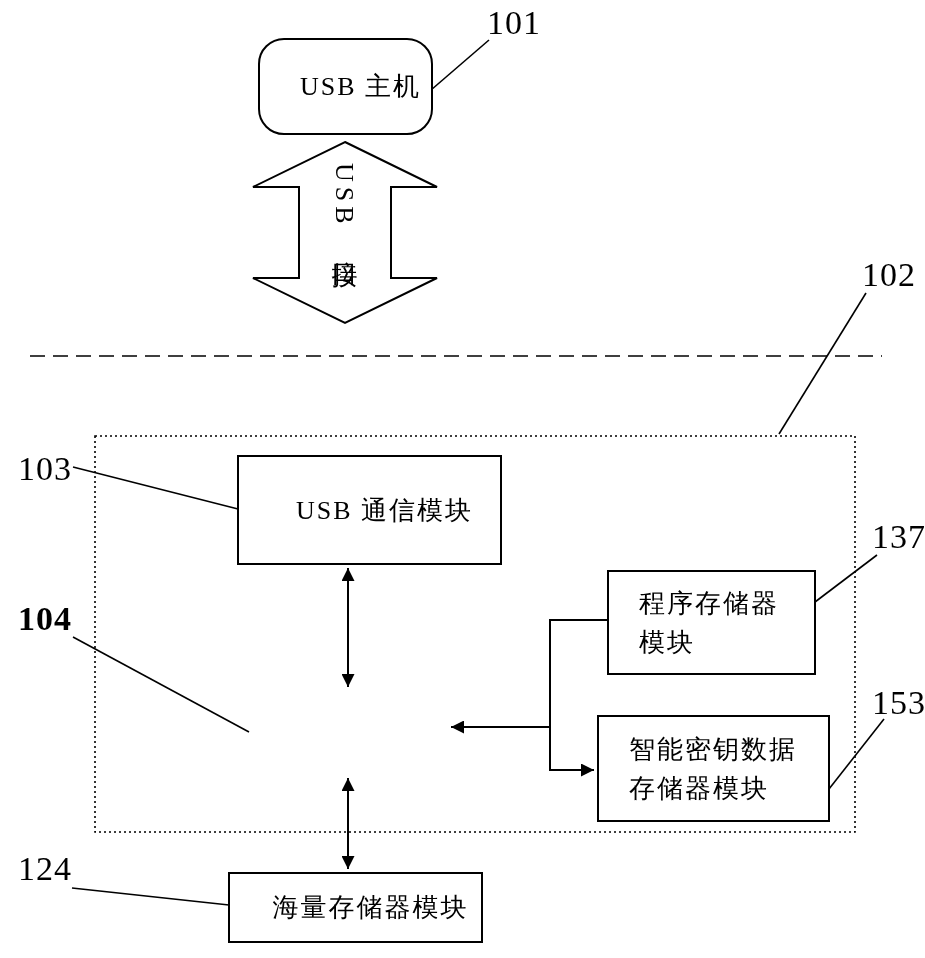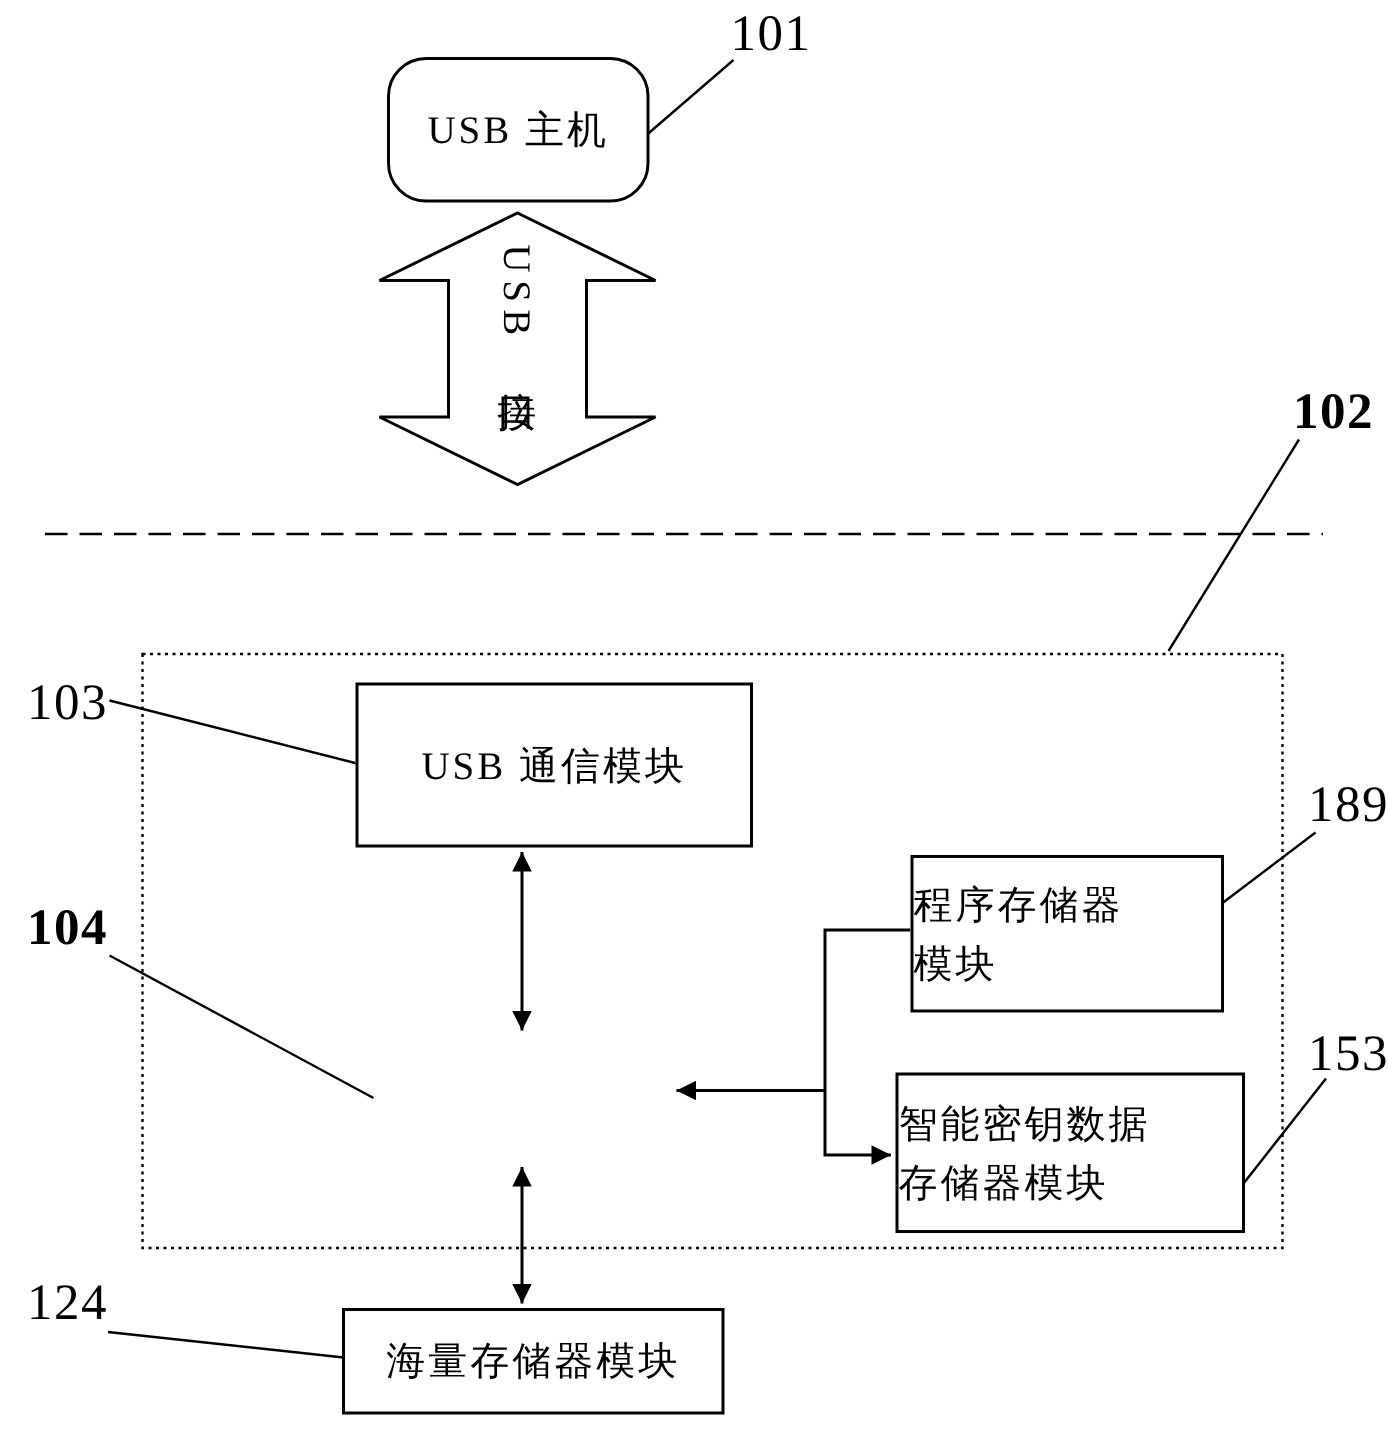--- a/index.html
+++ b/index.html
@@ -9,21 +9,21 @@
     color: #000;
   }
   .stage { position: absolute; left: 0; top: 0; width: 925px; height: 958px; }
   svg.underlay { position: absolute; left: 0; top: 0; }
 
   .box {
     position: absolute; box-sizing: border-box;
     border: 2px solid #000; background: #fff;
     display: flex; align-items: center; justify-content: center;
     font-size: 26px; line-height: 1.5; white-space: pre-line;
-    text-align: left; letter-spacing: 2px;
+    text-align: left; letter-spacing: 2px; padding-left: 30px;
   }
   .box.left { justify-content: flex-start; text-align: left; }
   .rounded { border-radius: 26px; }
 
   .ref {
     position: absolute; font-size: 34px; letter-spacing: 1px;
   }
   .vtext {
     position: absolute;
     writing-mode: vertical-lr; text-orientation: mixed;
@@ -74,20 +74,20 @@
 
   <div class="box left" style="left:607px; top:570px; width:209px; height:105px;">程序存储器
 模块</div>
 
   <div class="box left" style="left:597px; top:715px; width:233px; height:107px;">智能密钥数据
 存储器模块</div>
 
   <div class="box" style="left:228px; top:872px; width:255px; height:71px;">海量存储器模块</div>
 
   <div class="ref" style="left:487px; top:4px;">101</div>
-  <div class="ref" style="left:862px; top:256px;font-weight:bold;">102</div>
+  <div class="ref" style="left:862px; top:256px;">102</div>
   <div class="ref" style="left:18px; top:450px;">103</div>
   <div class="ref" style="left:18px; top:600px;font-weight:bold;">104</div>
-  <div class="ref" style="left:872px; top:518px;">189</div>
+  <div class="ref" style="left:872px; top:518px;">137</div>
   <div class="ref" style="left:872px; top:684px;">153</div>
   <div class="ref" style="left:18px; top:850px;">124</div>
 
 </div>
 
 </body></html>

